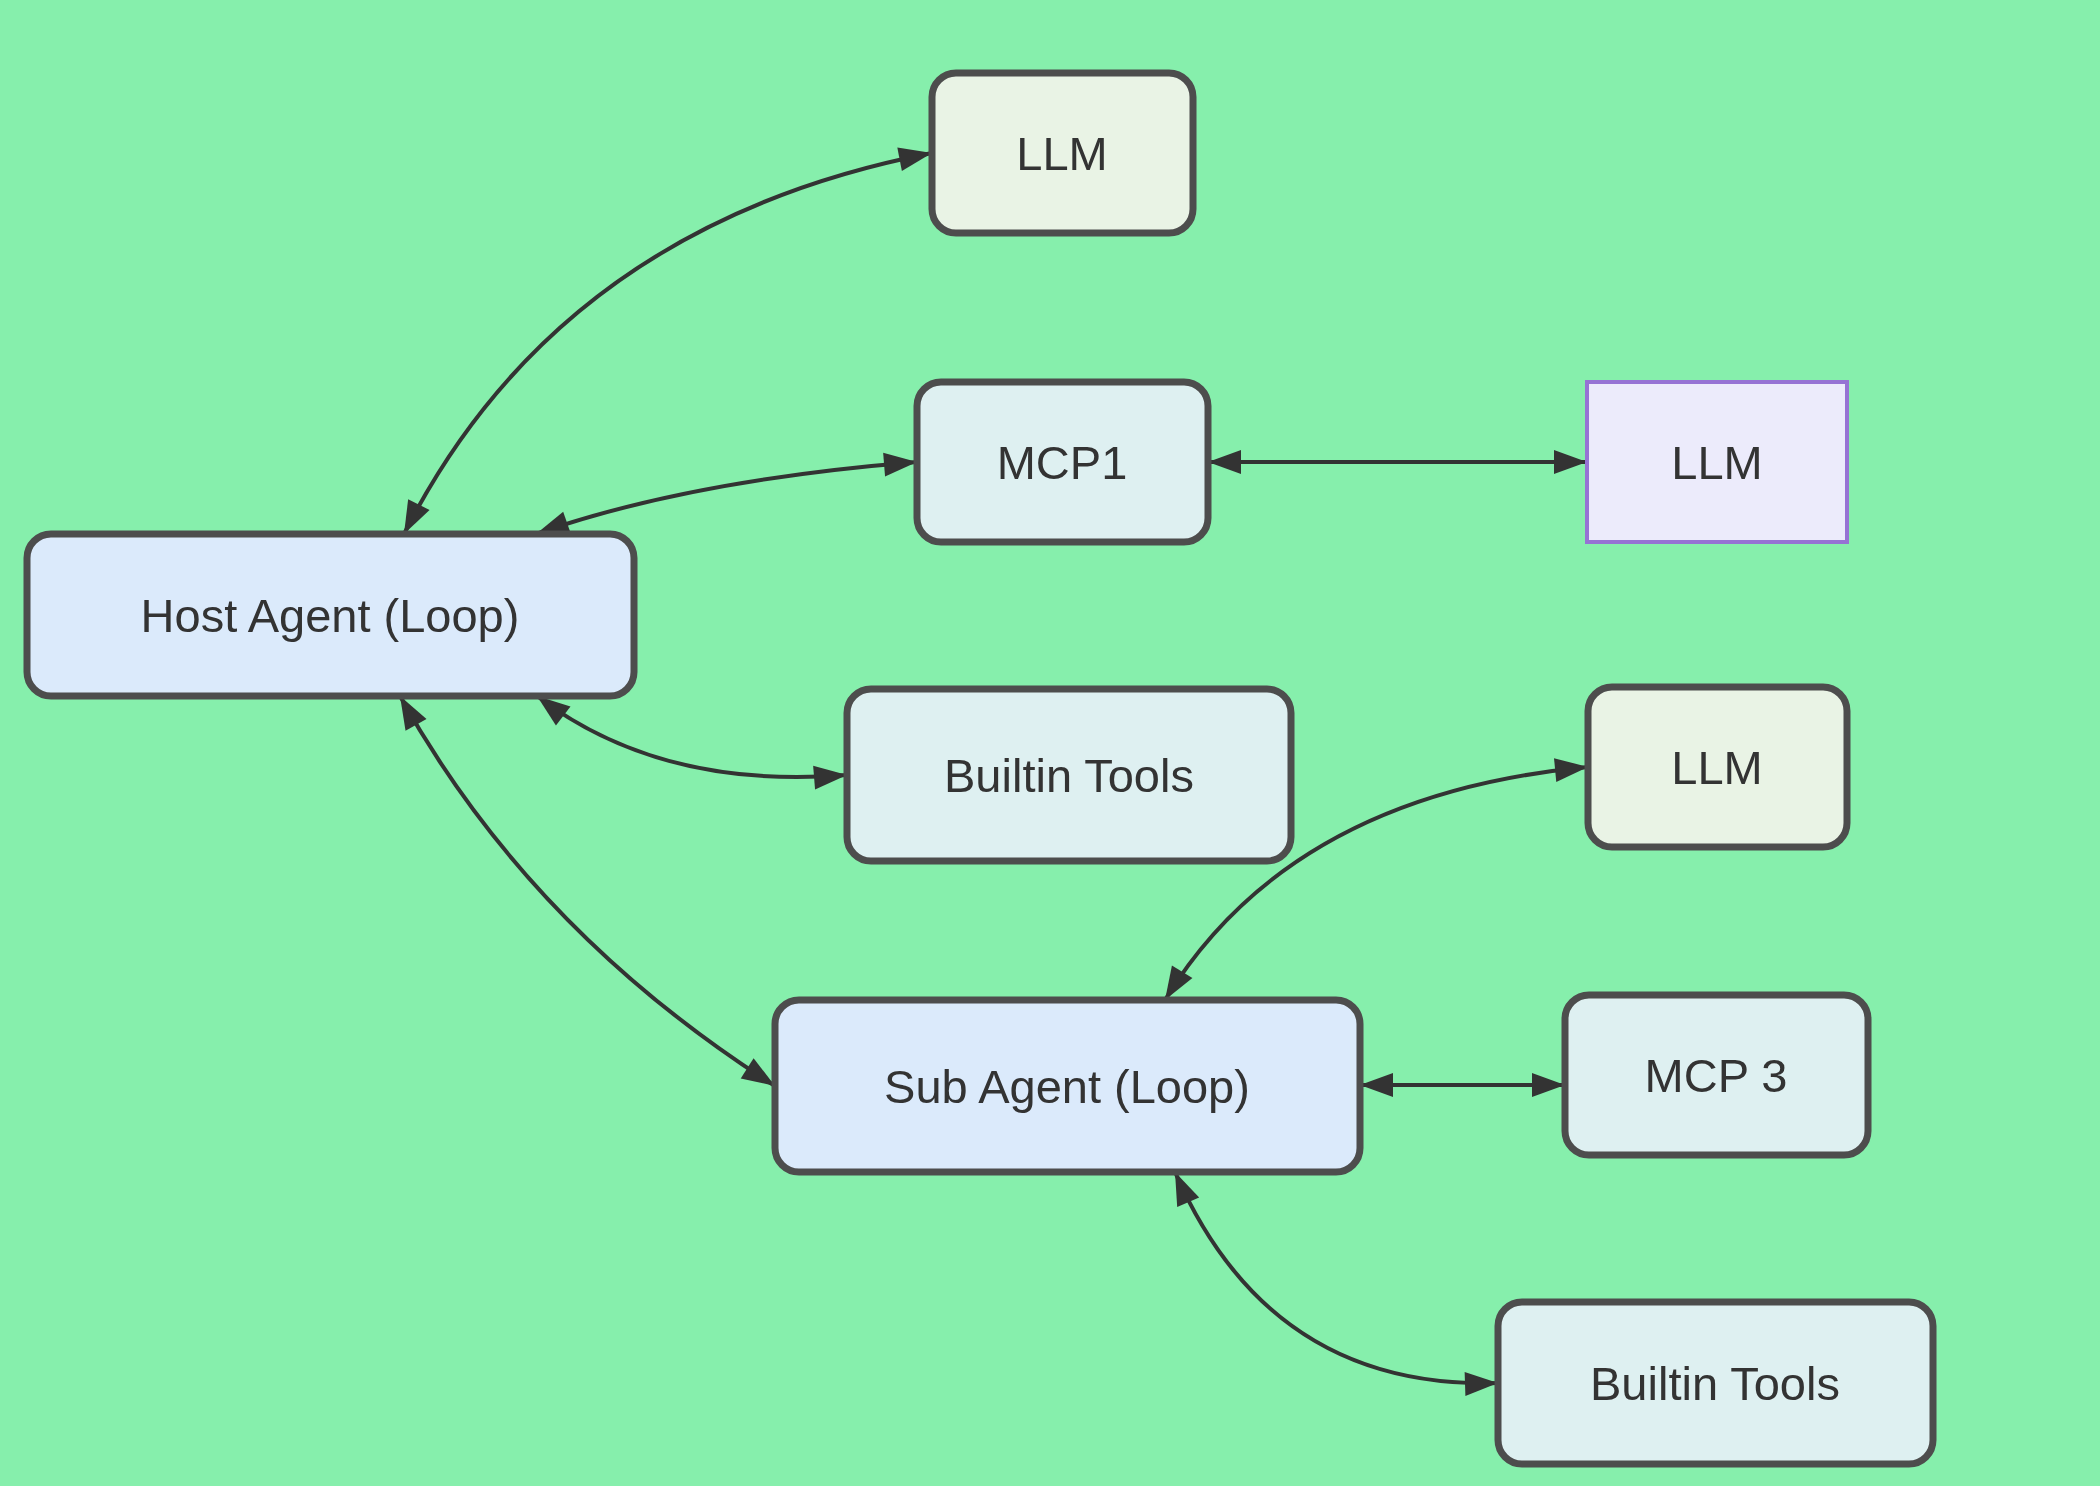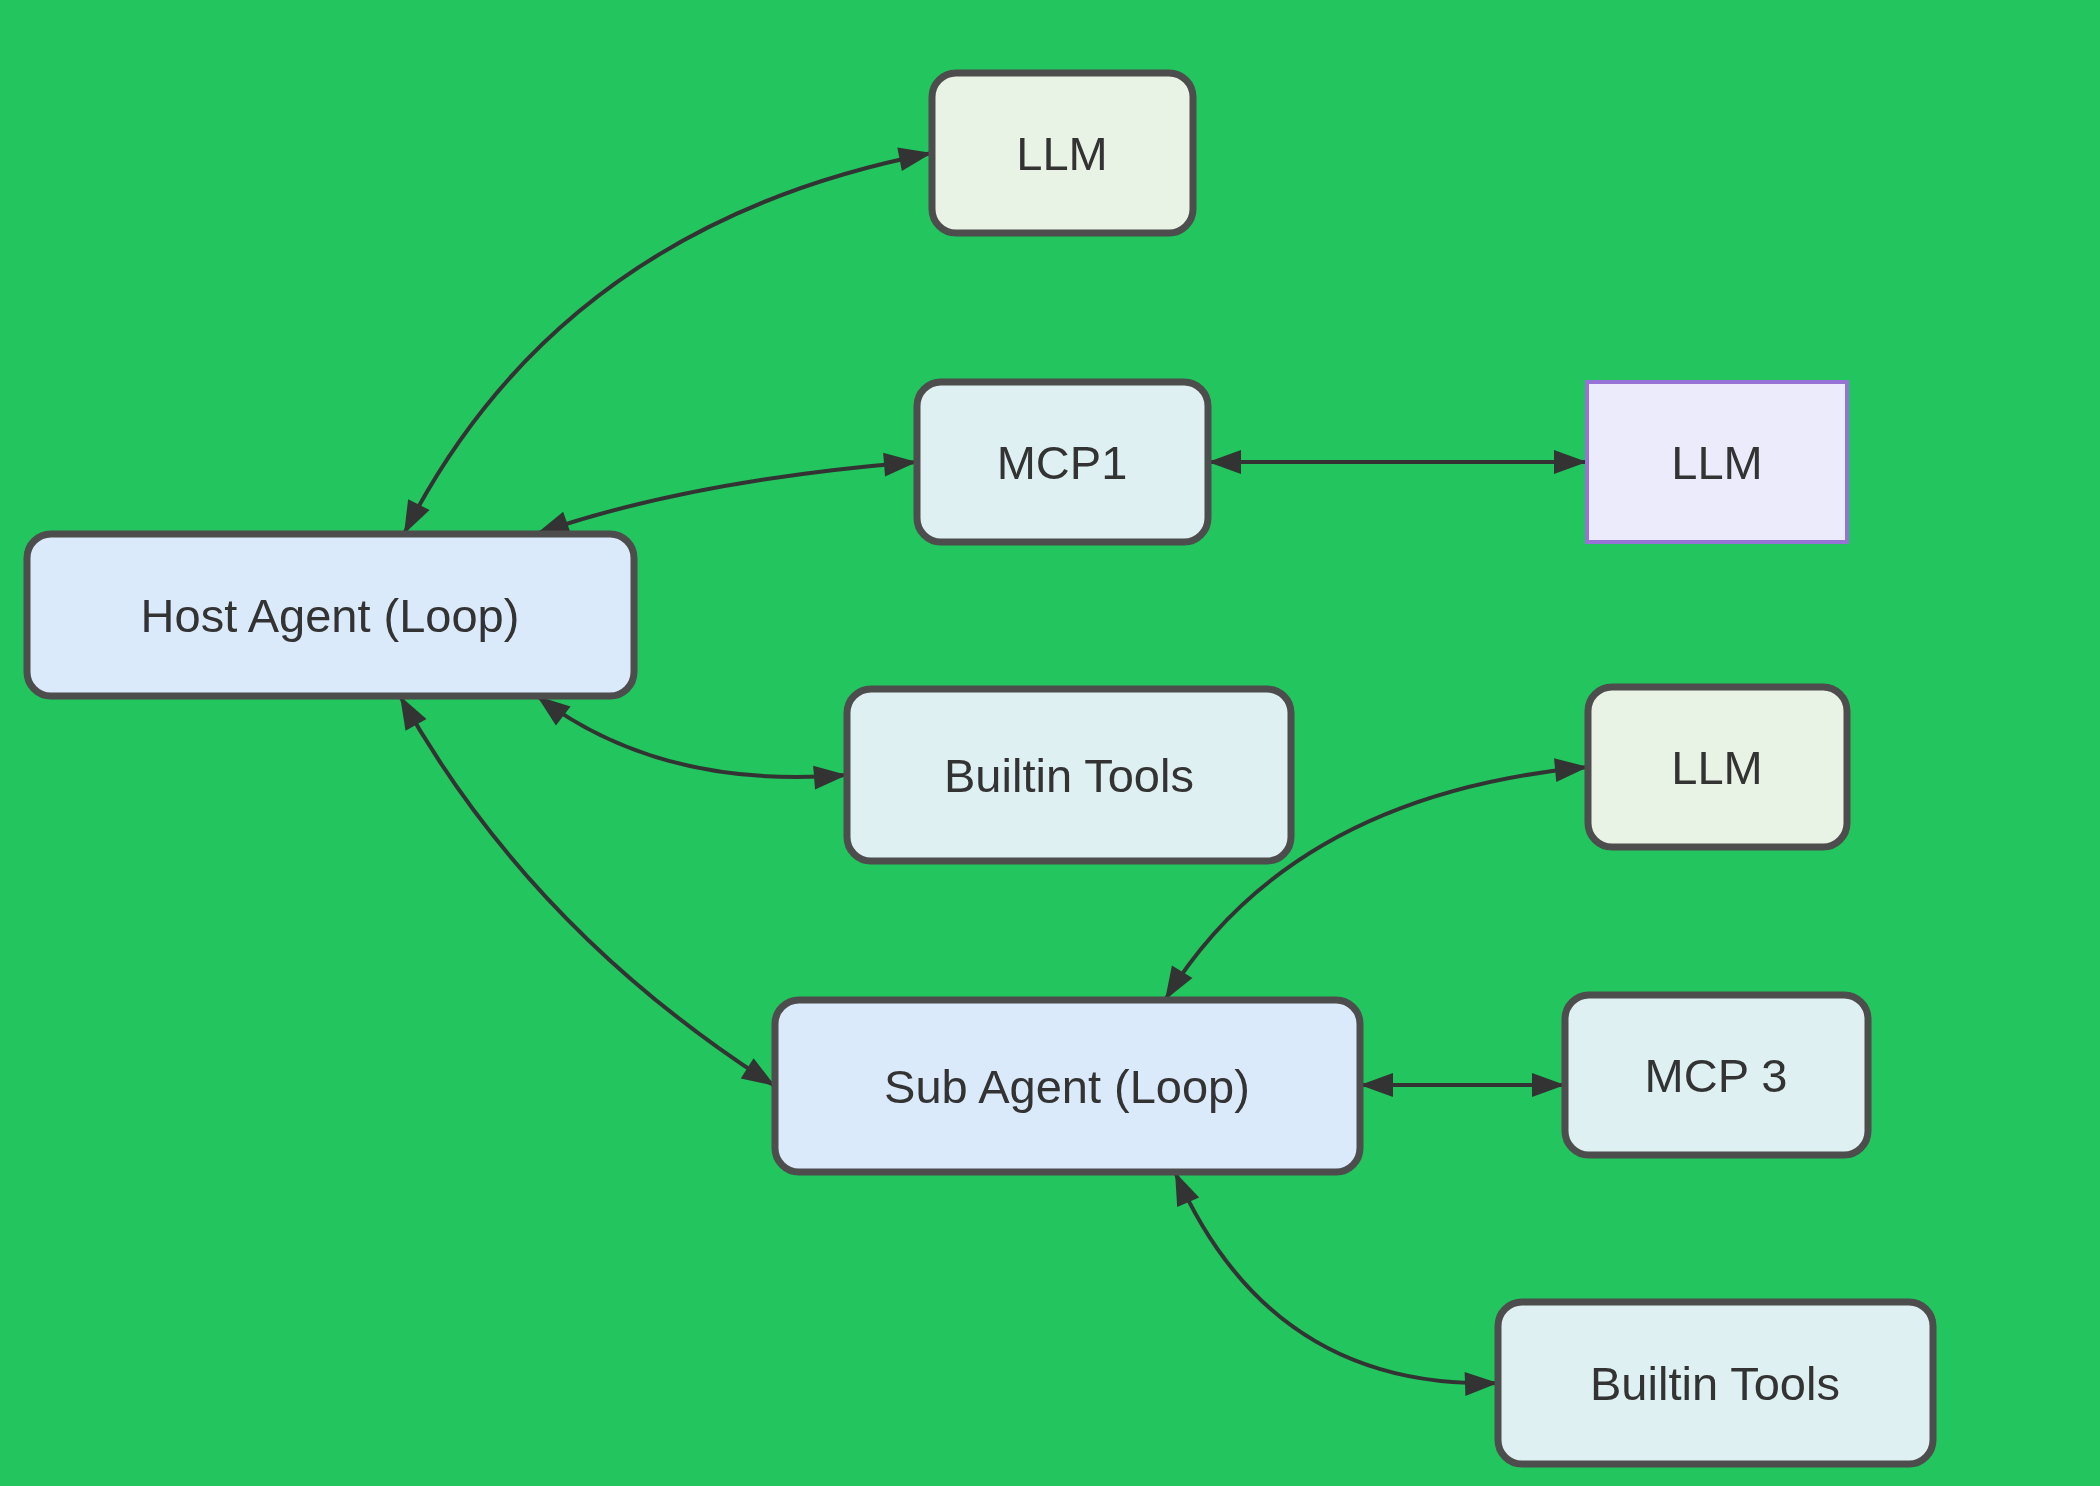--- a/index.html
+++ b/index.html
@@ -4,21 +4,21 @@
 <style>
   html, body {
     margin: 0;
     padding: 0;
     background: #ffffff;
   }
   .stage {
     position: relative;
     width: 2100px;
     height: 1486px;
-    background: #22c55e;
+    background: #86efac;
     font-family: "Liberation Sans", "DejaVu Sans", sans-serif;
   }
   svg { display: block; }
   .edge {
     fill: none;
     stroke: #333333;
     stroke-width: 4px;
   }
   .node-rect {
     stroke: #4d4d4d;

